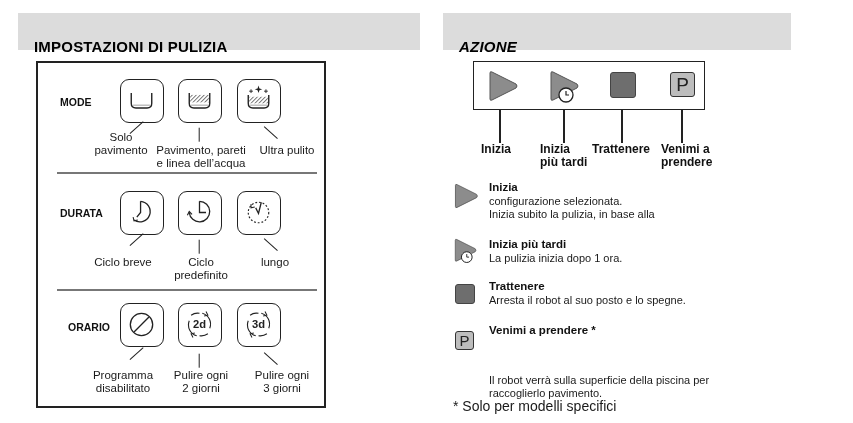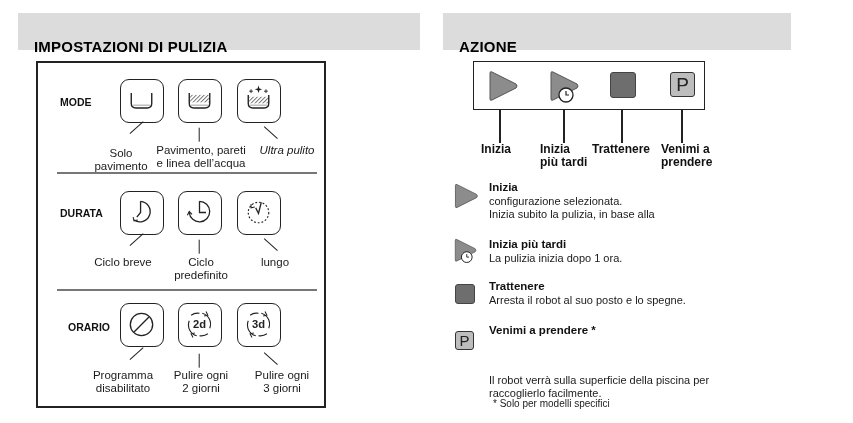--- a/index.html
+++ b/index.html
@@ -17,30 +17,30 @@
   .divider { position: absolute; left: 19px; width: 260px; height: 1.5px; background: #777; }
   .lbl { position: absolute; font-size: 11.5px; text-align: center; line-height: 13px; color: #1a1a1a; white-space: nowrap; }
   .leader { position: absolute; height: 1.4px; background: #222; transform-origin: 0 50%; }
 
   .actbox { position: absolute; left: 473px; top: 61px; width: 232px; height: 49px; border: 1.8px solid #222; background: #fff; }
   .vline { position: absolute; width: 1.6px; background: #222; }
   .actlbl { position: absolute; font-weight: bold; font-size: 12px; line-height: 13px; color: #111; white-space: nowrap; }
 
   .desc-title { position: absolute; font-weight: bold; font-size: 11.5px; color: #111; }
   .desc-text { position: absolute; font-size: 11px; line-height: 13px; color: #1a1a1a; }
-  .footnote { position: absolute; font-size: 10px; color: #1a1a1a; margin-left: 40px; }
+  .footnote { position: absolute; font-size: 14px; color: #1a1a1a; }
 </style>
 </head>
 <body>
 
 <div class="hdr" style="left:18px; width:402px;">
   <span>IMPOSTAZIONI DI PULIZIA</span>
 </div>
 
-<div class="hdr" style="left:443px; width:348px;">
+<div class="hdr" style="left:443px; width:348px;font-style:italic;">
   <span>AZIONE</span>
 </div>
 
 <div class="setbox">
 
   <div class="rowlabel" style="left:22px; top:33px;">MODE</div>
 
   <div class="iconbox" style="left:82px; top:16px;">
     <svg viewBox="0 0 44 44">
       <path d="M11 14 V25 Q11 30 16 30 H28 Q33 30 33 25 V14" fill="none" stroke="#222" stroke-width="1.5"></path>
@@ -72,29 +72,29 @@
       <rect x="12" y="18" width="20" height="7" fill="url(#hatch2)"></rect>
       <path d="M11 16 V25 Q11 30 16 30 H28 Q33 30 33 25 V16" fill="none" stroke="#222" stroke-width="1.5"></path>
       <line x1="13" y1="27" x2="31" y2="27" stroke="#999" stroke-width="1"></line>
     </svg>
   </div>
 
   <div class="leader" style="left:92px; top:70px; width:18px; transform:rotate(-42deg);"></div>
   <div class="leader" style="left:161px; top:64px; width:14px; transform:rotate(90deg);"></div>
   <div class="leader" style="left:226px; top:63px; width:18px; transform:rotate(42deg);"></div>
 
-  <div class="lbl" style="left:48px; top:84px; width:70px;">
+  <div class="lbl" style="left:48px; top:68px; width:70px;">
     <div>Solo</div>
     <div>pavimento</div>
   </div>
   <div class="lbl" style="left:112px; top:81px; width:102px;">
     <div>Pavimento, pareti</div>
     <div>e linea dell’acqua</div>
   </div>
-  <div class="lbl" style="left:213px; top:81px; width:72px;font-style:italic;">
+  <div class="lbl" style="left:213px; top:81px; width:72px;">
     <div>Ultra pulito</div>
   </div>
 
   <div class="divider" style="top:109px;"></div>
 
   <div class="rowlabel" style="left:22px; top:144px;">DURATA</div>
 
   <div class="iconbox" style="left:82px; top:128px;">
     <svg viewBox="0 0 44 44">
       <path d="M21 10 A11 11 0 1 1 14 30" fill="none" stroke="#222" stroke-width="1.4"></path>
@@ -238,16 +238,16 @@
 <div class="abs" style="left:455px; top:284px; width:20px; height:20px; background:#6e6e6e; border:1px solid #444; border-radius:3px;"></div>
 <div class="desc-title" style="left:489px; top:280px;">Trattenere</div>
 <div class="desc-text" style="left:489px; top:294px;">
   <div>Arresta il robot al suo posto e lo spegne.</div>
 </div>
 
 <div class="abs" style="left:455px; top:331px; width:19px; height:19px; background:#bdbdbd; border:1.2px solid #333; border-radius:3px; font-size:15px; line-height:17px; text-align:center; color:#222;">P</div>
 <div class="desc-title" style="left:489px; top:324px;">Venimi a prendere *</div>
 <div class="desc-text" style="left:489px; top:338px;margin-top:36px;">
   <div>Il robot verrà sulla superficie della piscina per</div>
-  <div>raccoglierlo facilmente.</div>
+  <div>raccoglierlo pavimento.</div>
 </div>
 
 <div class="footnote" style="left:453px; top:398px;">* Solo per modelli specifici</div>
 
 </body></html>

